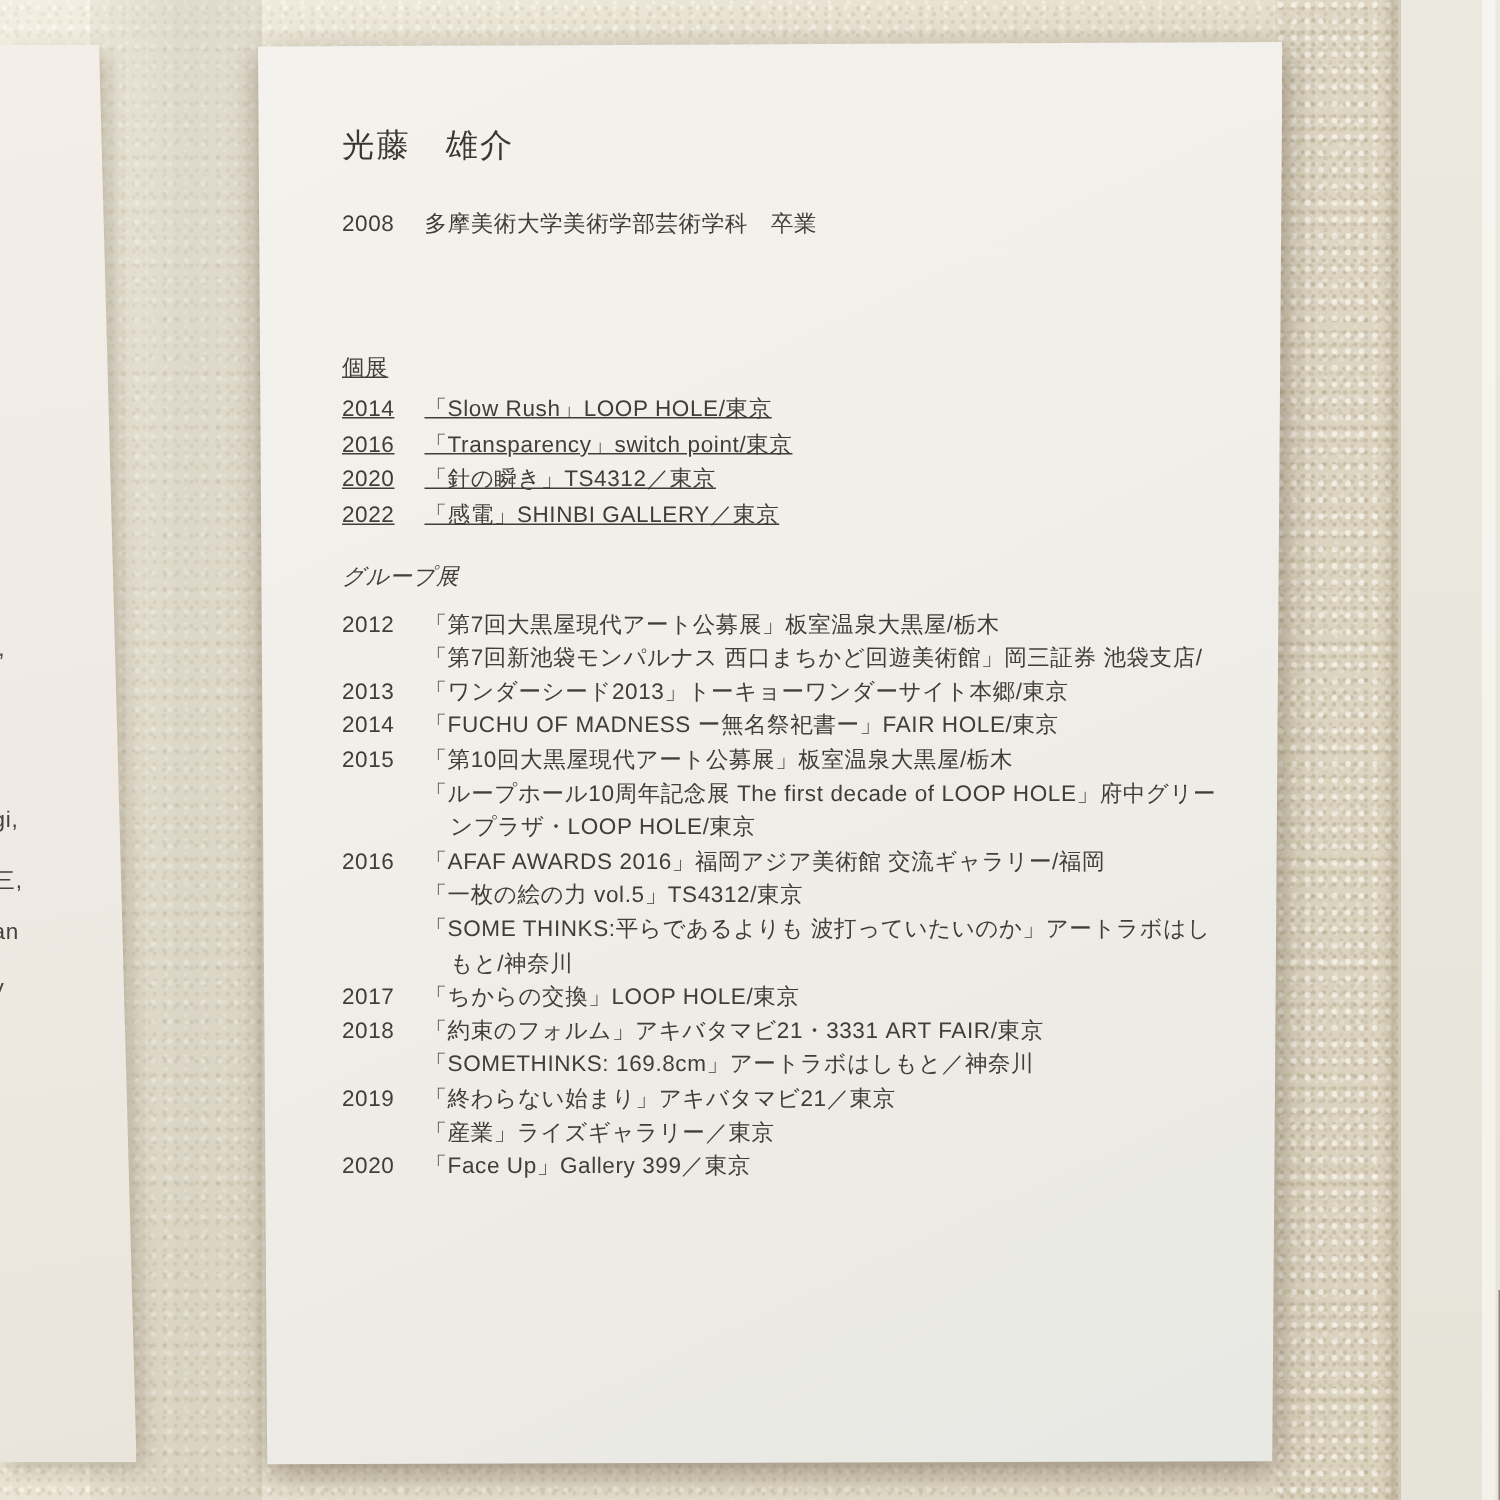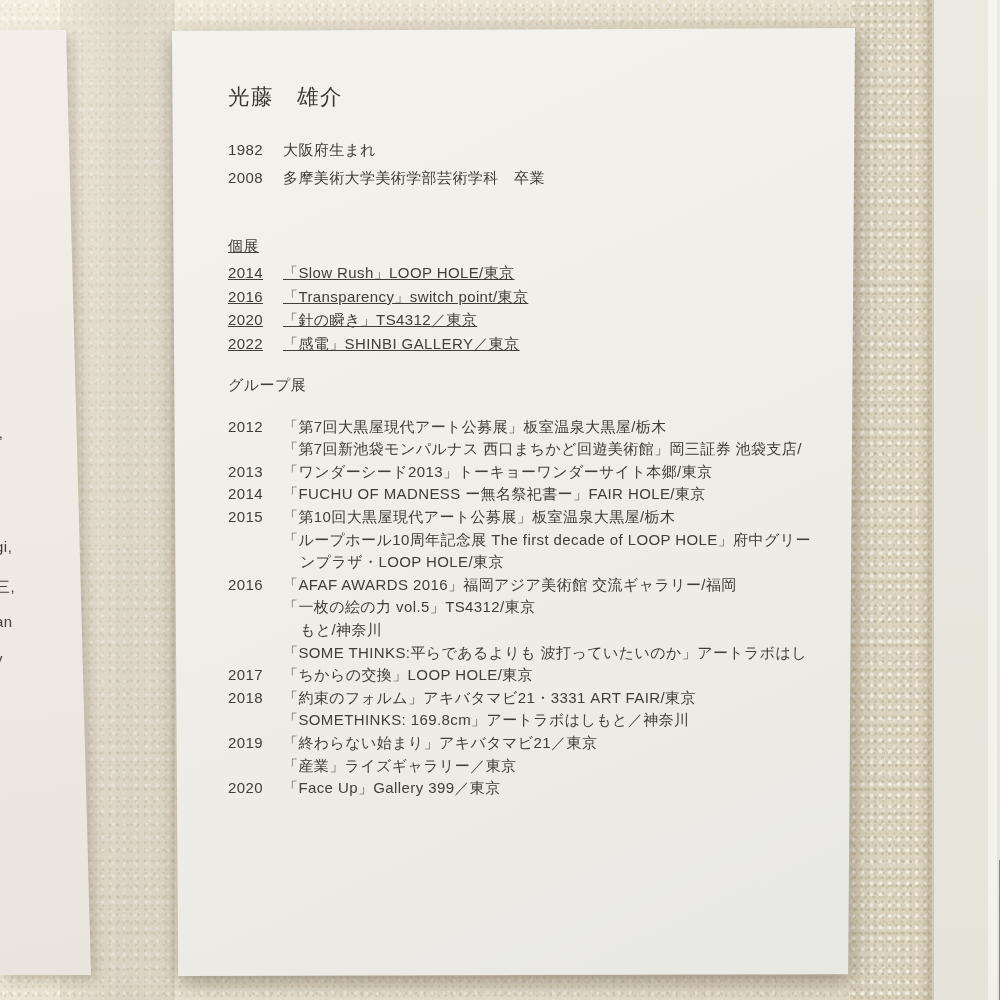--- a/index.html
+++ b/index.html
@@ -51,21 +51,21 @@
     background:linear-gradient(155deg,#f4f2ec 0%,#f1efe9 40%,#ebeae5 78%,#e8e8e4 100%);
     color:#413d38;font-size:15px;letter-spacing:.4px;}
   .artist-name{position:absolute;left:56px;top:54px;margin:0;
     font-size:21.5px;font-weight:400;letter-spacing:1.5px;color:#3a3631;}
   .cv-block{position:absolute;left:56px;right:20px;}
   .bio-block{top:108px;line-height:28px;}
   .solo-block{top:206px;line-height:23.4px;text-decoration:underline;}
   .group-block{top:346px;line-height:22.6px;}
   .section-heading{font-weight:400;}
   .solo-block .section-heading{margin-bottom:4px;}
-  .group-block .section-heading{margin-bottom:19px;}
+  .group-block .section-heading{margin-bottom:9px;font-style:italic;}
   .row{display:flex;align-items:flex-start;}
   .year{flex:none;width:55px;}
   .lines{flex:1;min-width:0;}
   .line{white-space:nowrap;}
   .line.wrap{padding-left:17px;}
 </style>
 </head>
 <body>
 
 <div class="scene">
@@ -93,26 +93,20 @@
   </div>
 
   <div class="main-paper-wrap">
     <div class="main-paper">
 
       <h1 class="artist-name">光藤　雄介</h1>
 
       <div class="cv-block bio-block">
         <div id="bio-list">
             <div class="row">
-              <span class="year">1982</span>
-              <div class="lines">
-                <div class="line">大阪府生まれ</div>
-              </div>
-            </div>
-            <div class="row">
               <span class="year">2008</span>
               <div class="lines">
                 <div class="line">多摩美術大学美術学部芸術学科　卒業</div>
               </div>
             </div>
           </div>
       </div>
 
       <div class="cv-block solo-block">
         <div class="section-heading">個展</div>
@@ -172,22 +166,22 @@
                 <div class="line">「第10回大黒屋現代アート公募展」板室温泉大黒屋/栃木</div>
                 <div class="line">「ループホール10周年記念展 The first decade of LOOP HOLE」府中グリー</div>
                 <div class="line wrap">ンプラザ・LOOP HOLE/東京</div>
               </div>
             </div>
             <div class="row">
               <span class="year">2016</span>
               <div class="lines">
                 <div class="line">「AFAF AWARDS 2016」福岡アジア美術館 交流ギャラリー/福岡</div>
                 <div class="line">「一枚の絵の力 vol.5」TS4312/東京</div>
+                <div class="line">「SOME THINKS:平らであるよりも 波打っていたいのか」アートラボはし</div>
                 <div class="line wrap">もと/神奈川</div>
-                <div class="line">「SOME THINKS:平らであるよりも 波打っていたいのか」アートラボはし</div>
               </div>
             </div>
             <div class="row">
               <span class="year">2017</span>
               <div class="lines">
                 <div class="line">「ちからの交換」LOOP HOLE/東京</div>
               </div>
             </div>
             <div class="row">
               <span class="year">2018</span>

